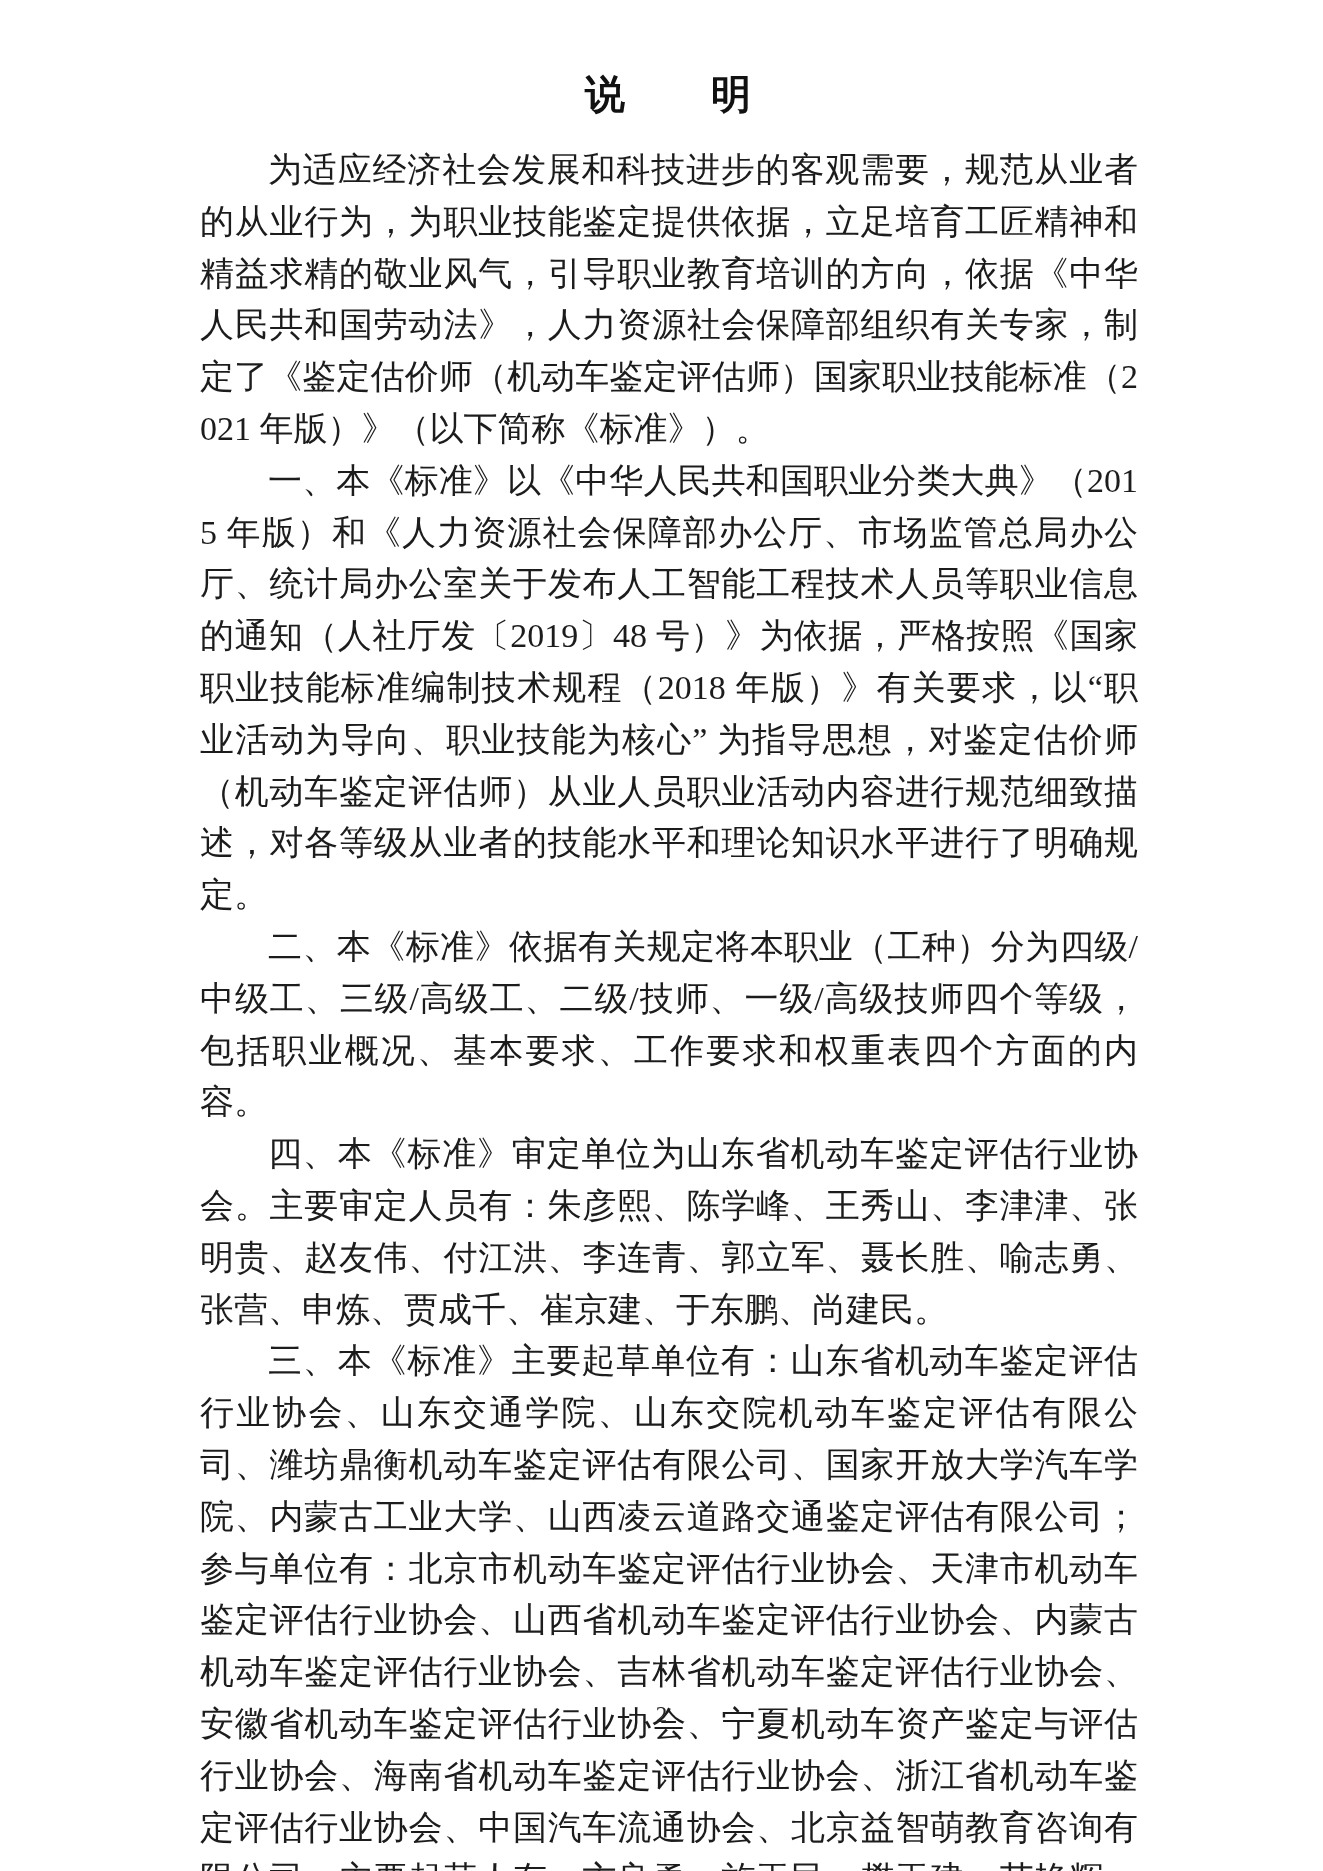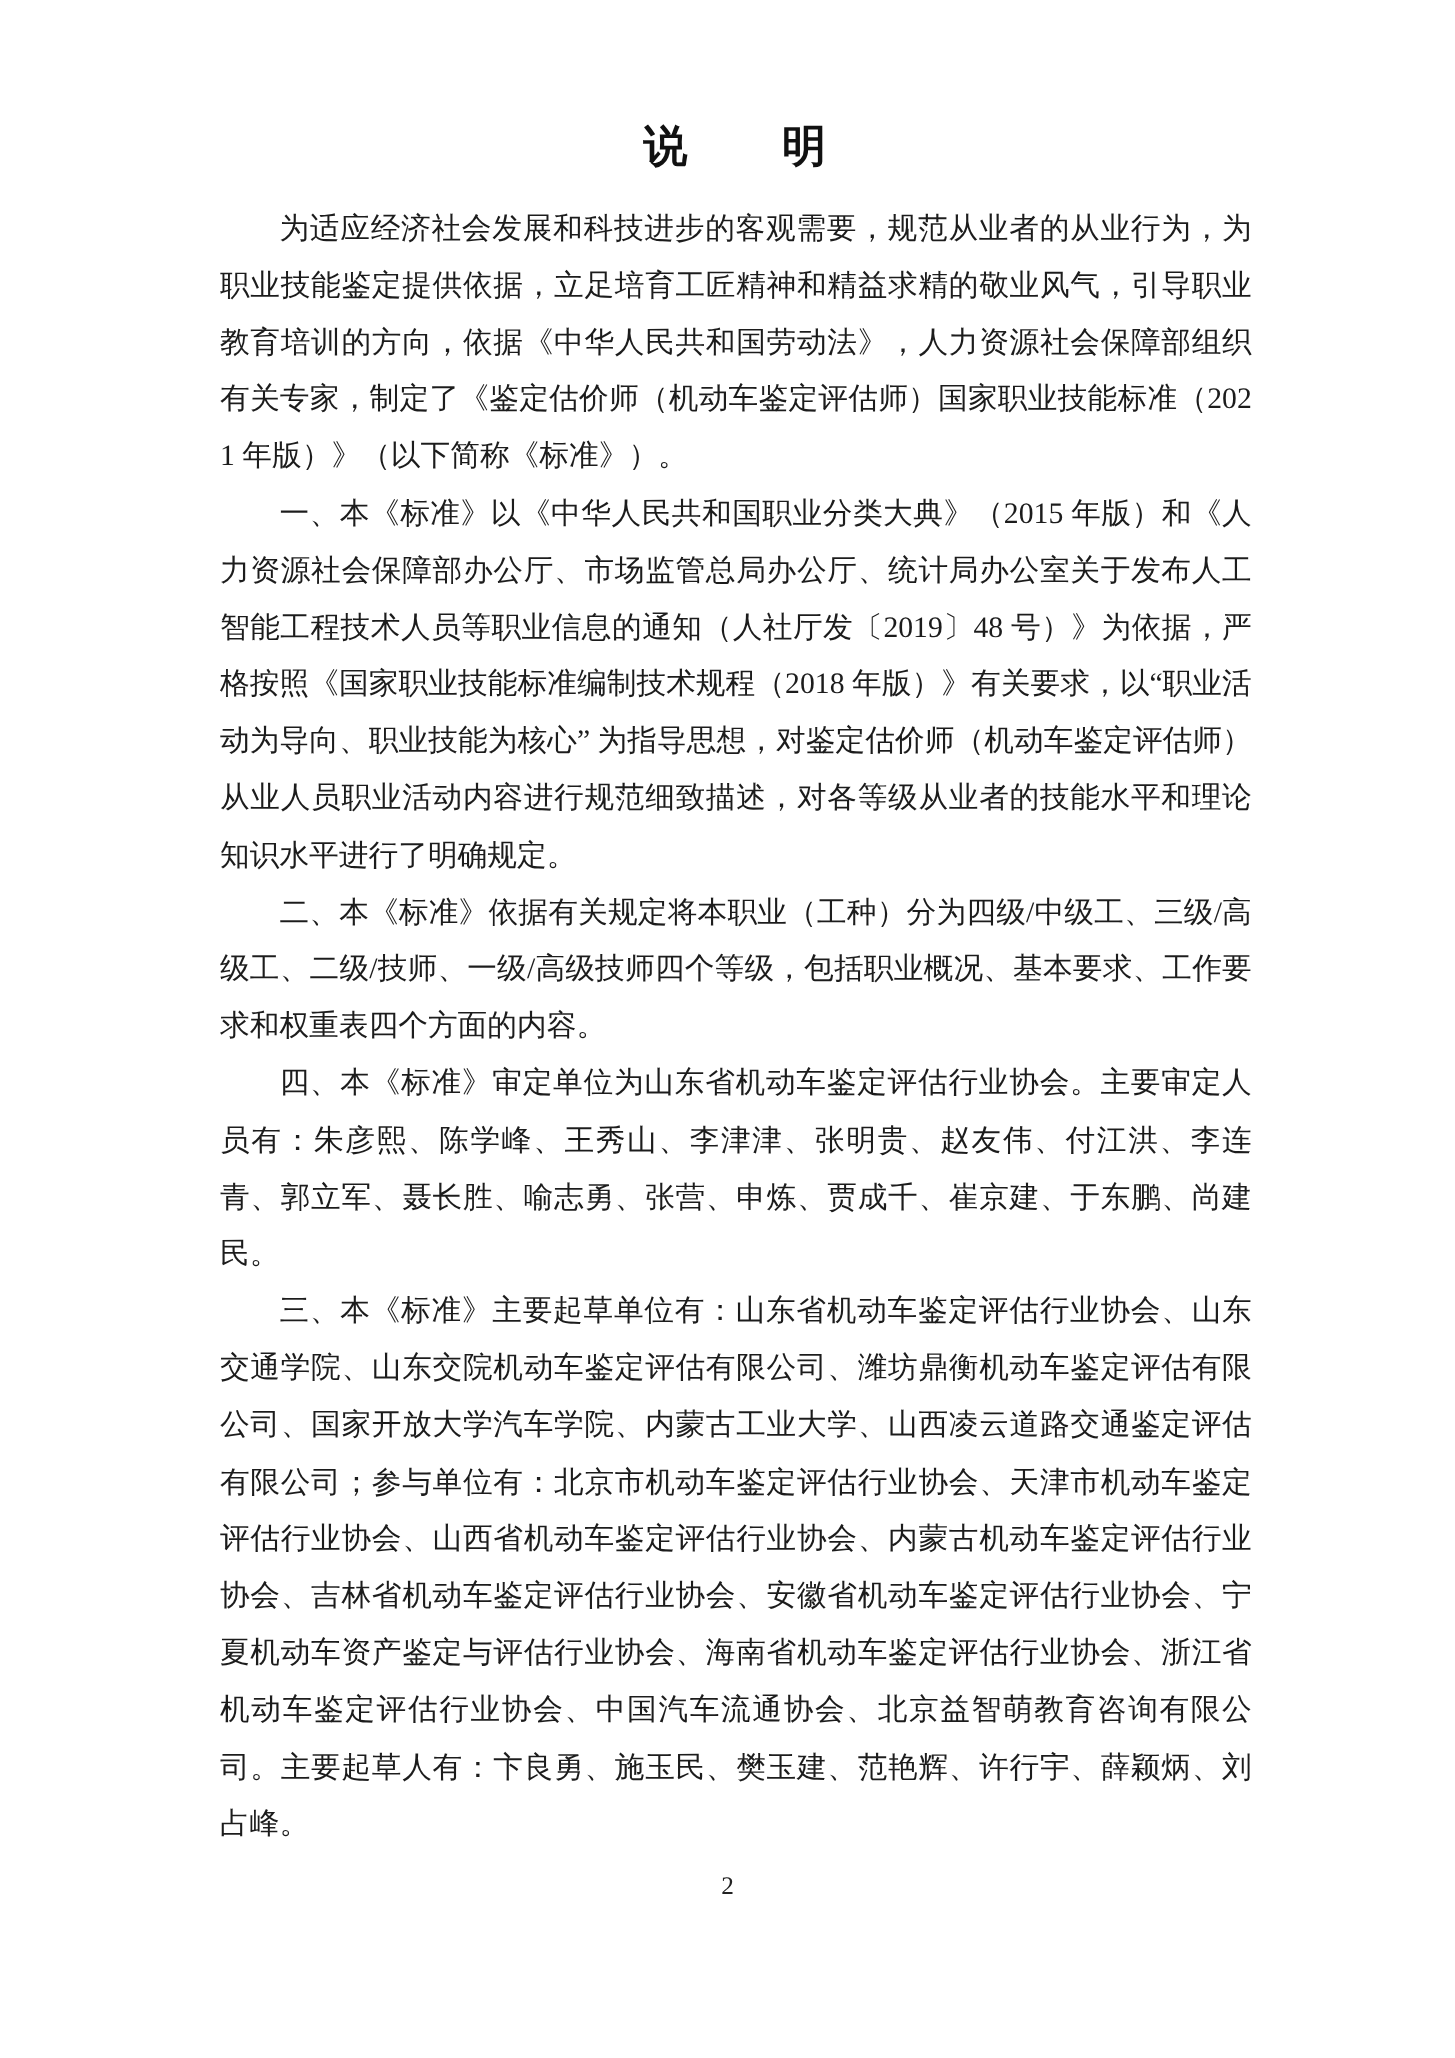--- a/index.html
+++ b/index.html
@@ -6,37 +6,37 @@
     margin: 0;
     padding: 0;
     background: #ffffff;
   }
   .page {
     position: relative;
     width: 1323px;
     height: 1871px;
     background: #ffffff;
     box-sizing: border-box;
-    padding: 110px 185px 0 200px;
+    padding: 72px 185px 0 200px;
     font-family: "Liberation Serif", "DejaVu Serif", serif;
     color: #1c1c1c;
     overflow: hidden;
   }
   .doc-title {
     margin: 0 0 26px 0;
     text-align: center;
     font-size: 40px;
     font-weight: bold;
     line-height: 46px;
     letter-spacing: 2px;
     color: #111111;
   }
   .doc-body p {
     margin: 0;
-    font-size: 27px;
+    font-size: 34px;
     line-height: 51.8px;
     text-align: justify;
     text-justify: inter-ideograph;
     text-indent: 2em;
     word-break: break-all;
     color: #1c1c1c;
   }
   .page-footer {
     position: absolute;
     left: 0;

